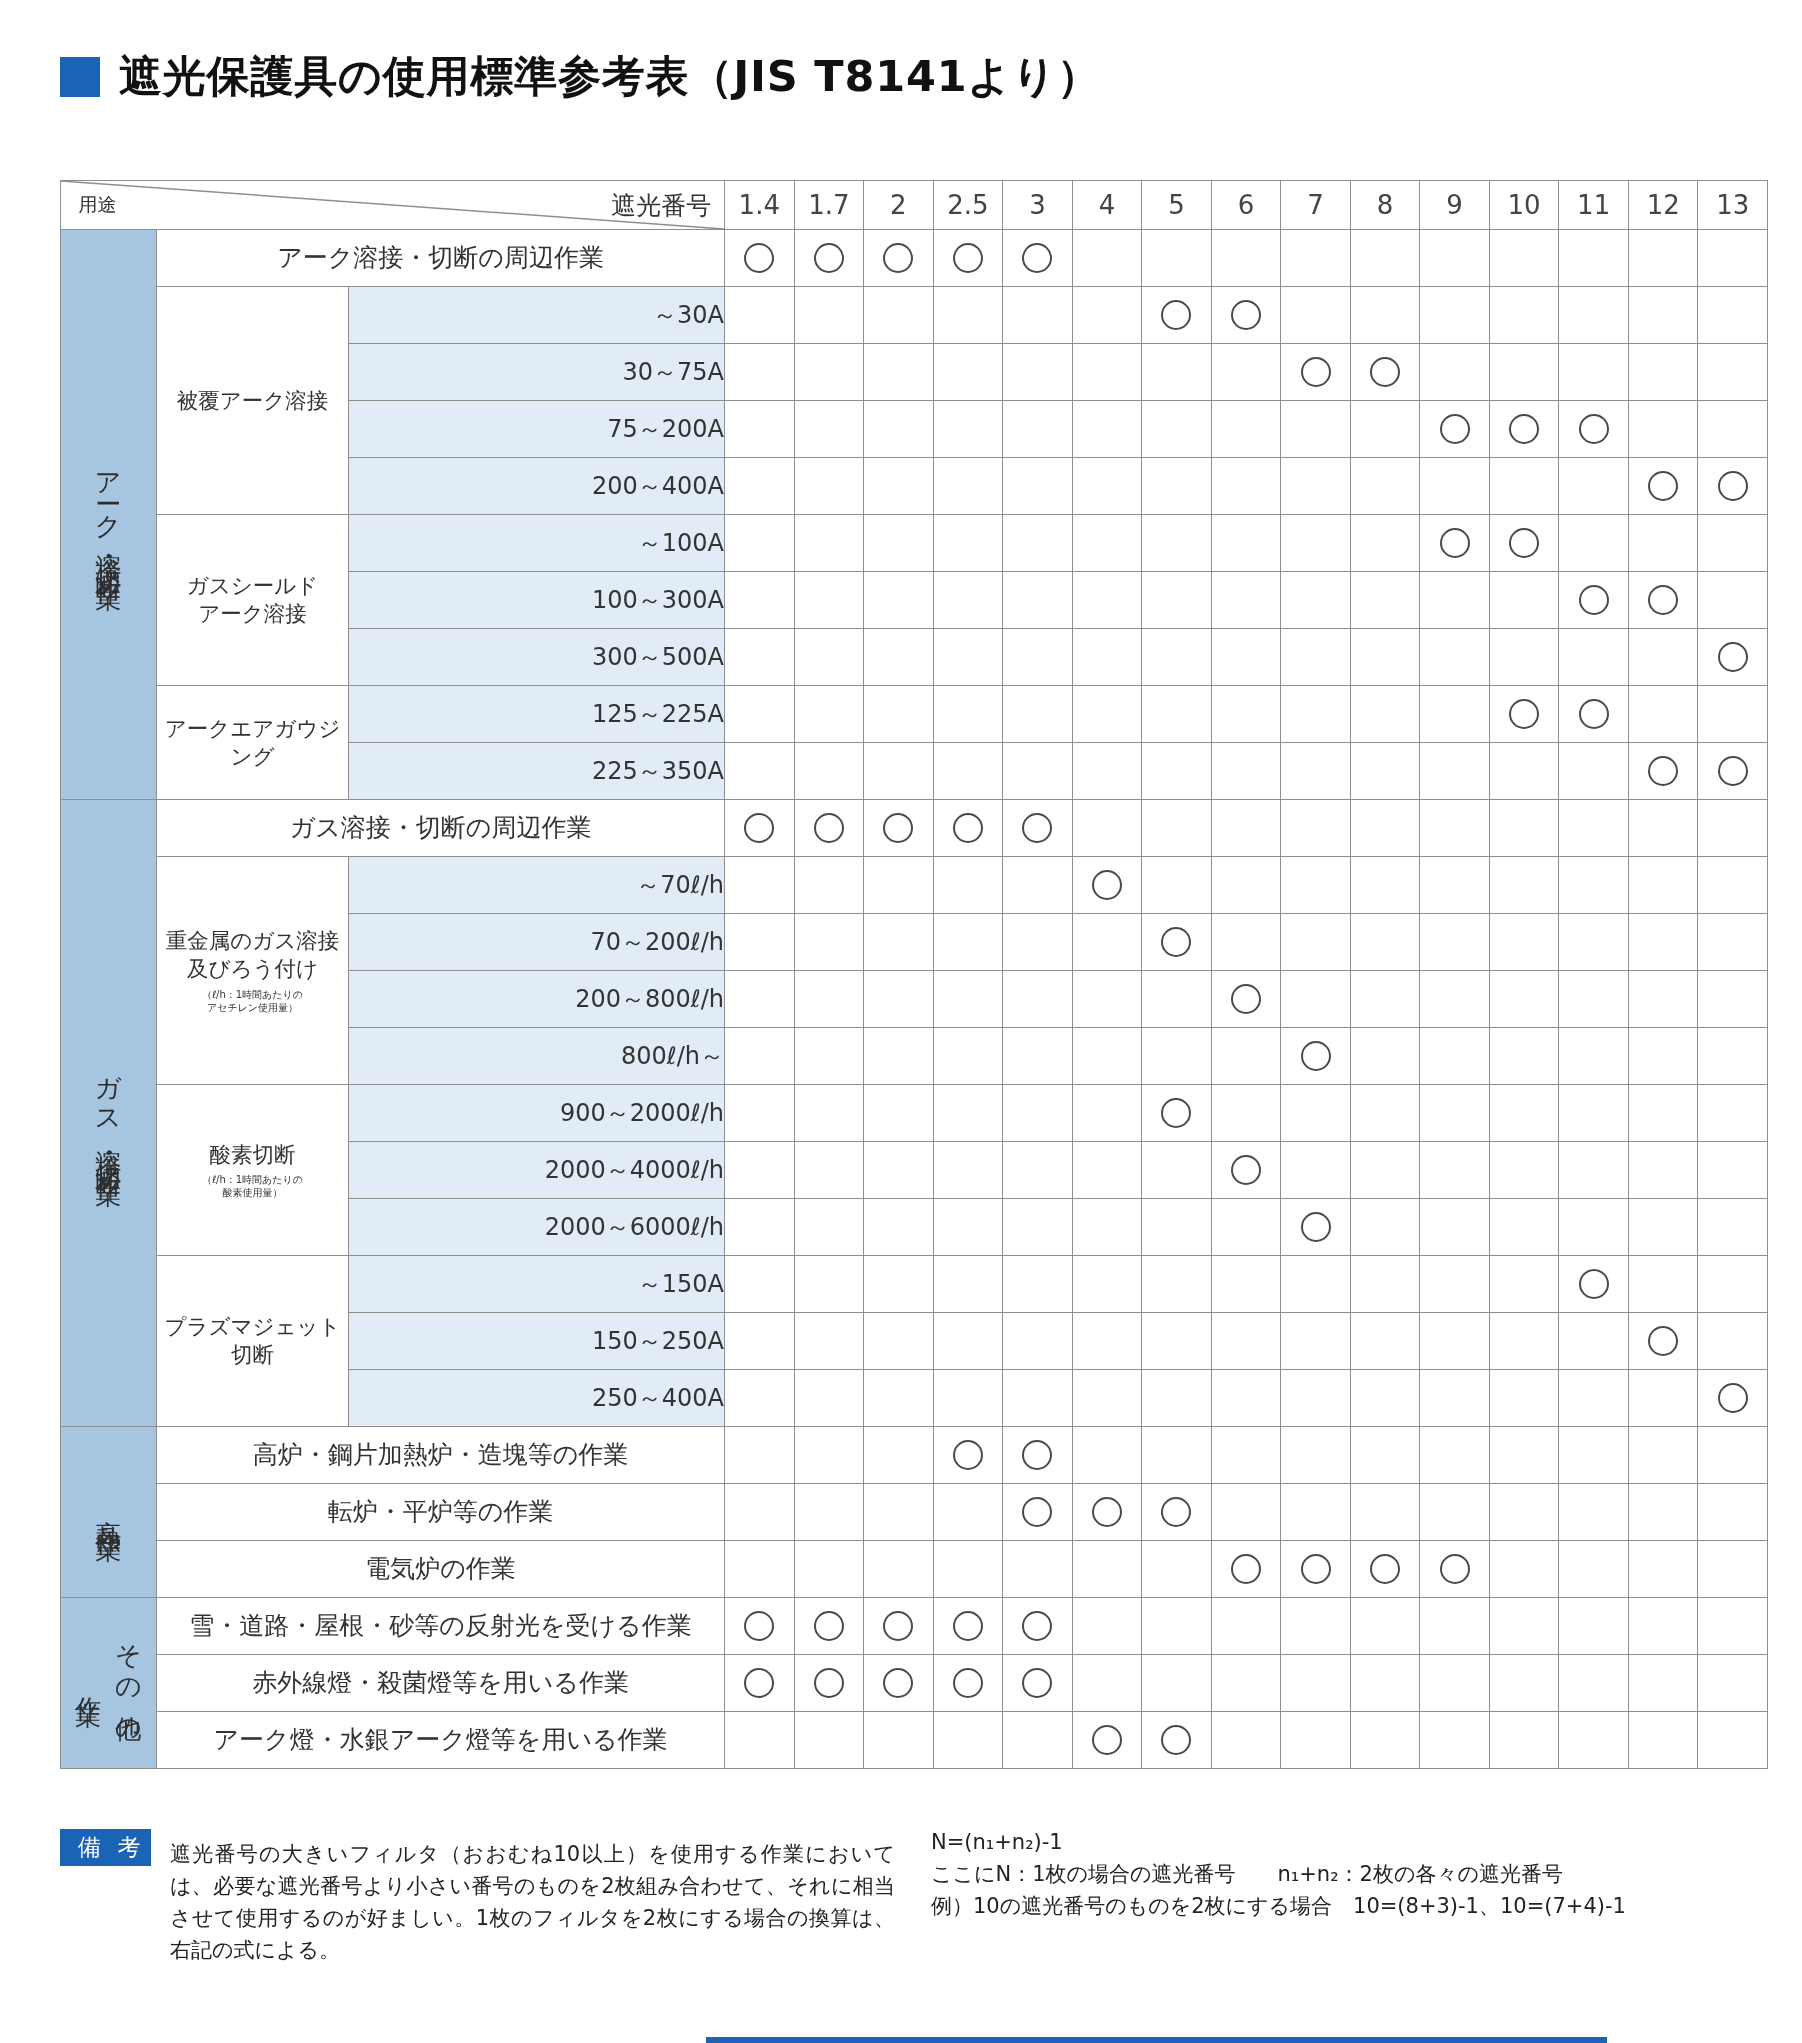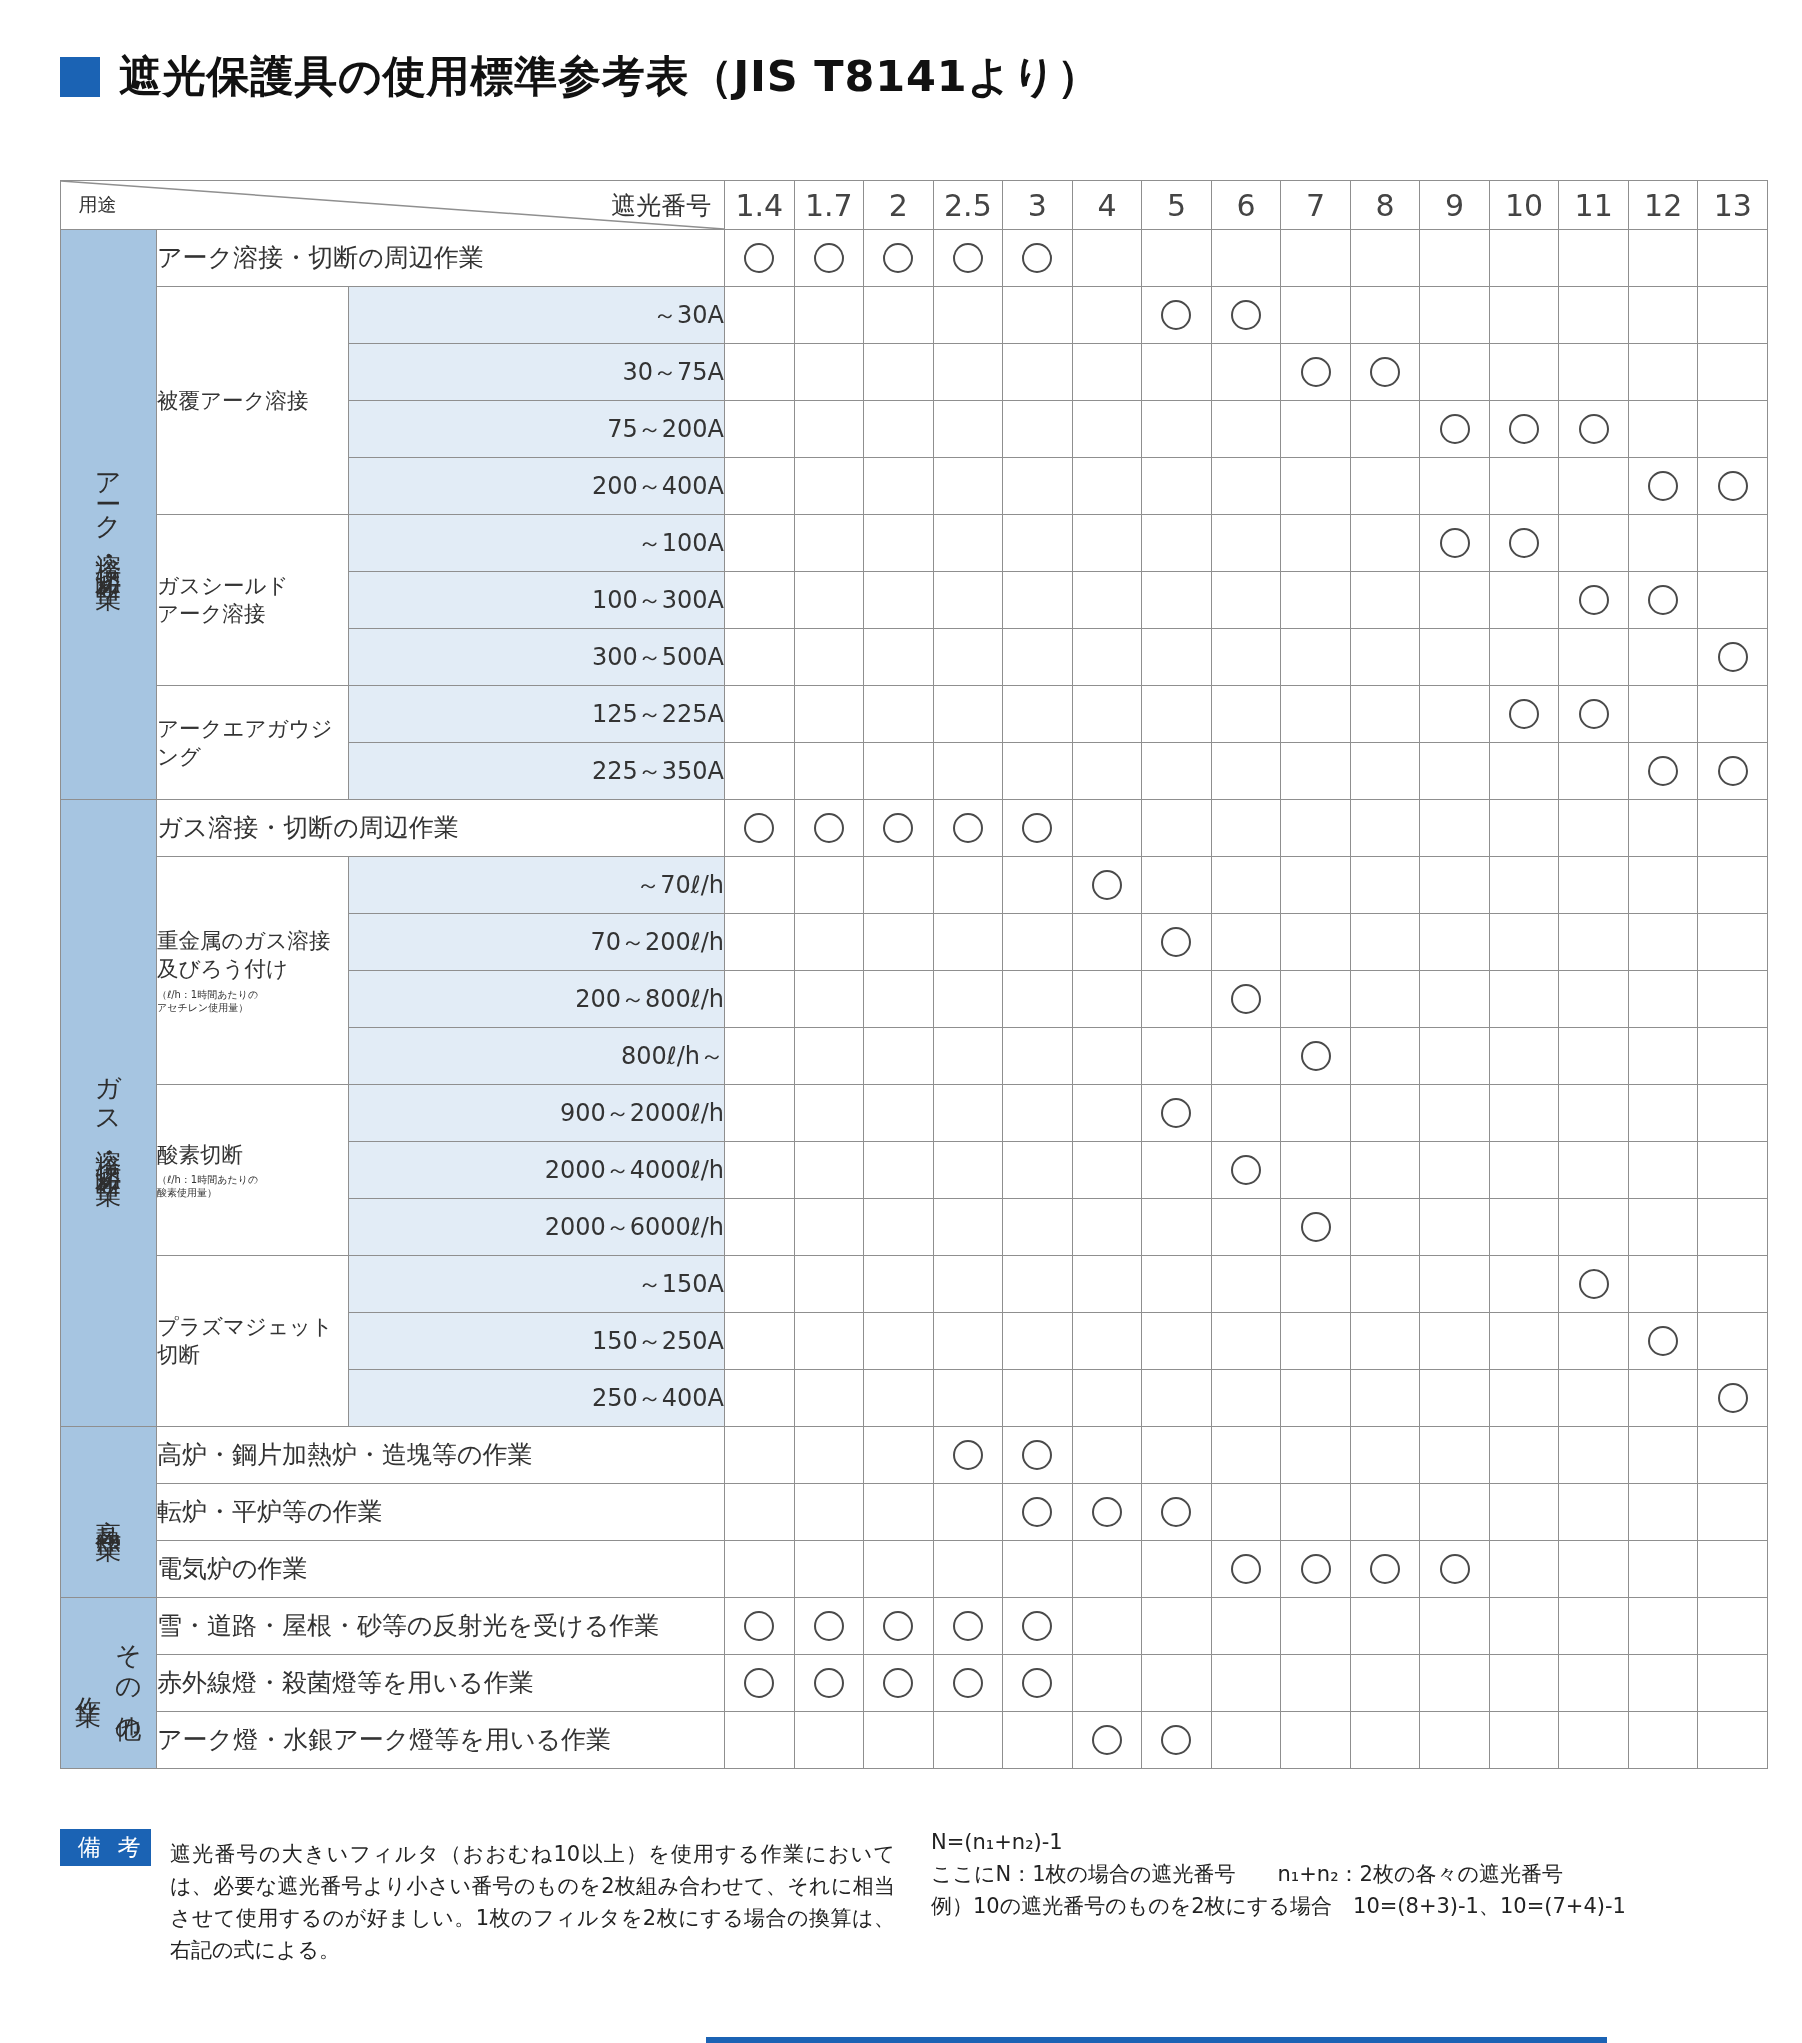--- a/index.html
+++ b/index.html
@@ -26,37 +26,37 @@
   
   table.shade{
     position:absolute;top:180px;left:60px;width:1708px;
     border-collapse:collapse;table-layout:fixed;
   }
   table.shade th,table.shade td{
     border:1.6px solid var(--border);
     padding:0;vertical-align:middle;
   }
   thead th{height:49px;font-weight:normal;}
-  th.num-col{font-size:30px;color:#444;text-align:center;background:#fff;}
+  th.num-col{font-size:26px;color:#444;text-align:center;background:#fff;}
   th.corner{position:relative;background:#fff;}
   th.corner svg{position:absolute;inset:0;width:100%;height:100%;display:block;}
   .corner-row{position:absolute;left:17.6px;top:50%;transform:translateY(-50%);font-size:19px;color:var(--ink);}
   .corner-col{position:absolute;right:12.8px;top:50%;transform:translateY(-50%);font-size:25px;color:var(--ink);}
 
   tbody td{height:57px;background:#fff;}
   td.group-cell{
     background:var(--group-bg);text-align:center;vertical-align:middle;
   }
   td.group-cell .v{
     writing-mode:vertical-rl;display:inline-block;
     font-size:26px;letter-spacing:5.6px;line-height:1.55;
     white-space:pre-line;color:#2e2e2e;
   }
   td.label-cell{
-    text-align:left;padding-left:12.8px;padding-right:3.2px;
+    text-align:center;padding-left:12.8px;padding-right:3.2px;
     font-size:21.5px;line-height:1.3;white-space:pre-line;color:var(--ink);
   }
   td.label-cell.full{font-size:25px;}
   td.label-cell .cell-note{font-size:10px;line-height:1.3;margin-top:4.8px;color:var(--ink);white-space:pre-line;}
   td.range-cell{
     background:var(--range-bg);text-align:right;
     padding-right:172px;font-size:24px;color:var(--ink);white-space:nowrap;
   }
   td.mark-cell{text-align:center;}
   span.circle{

